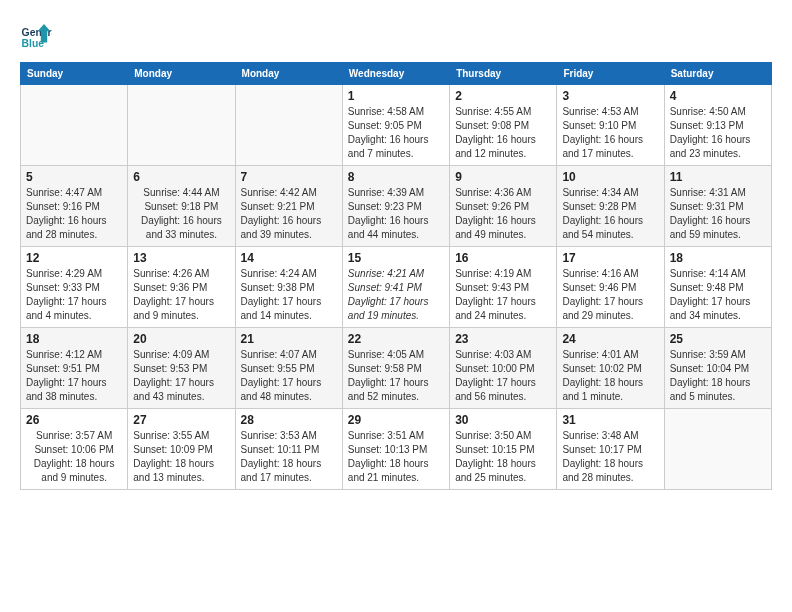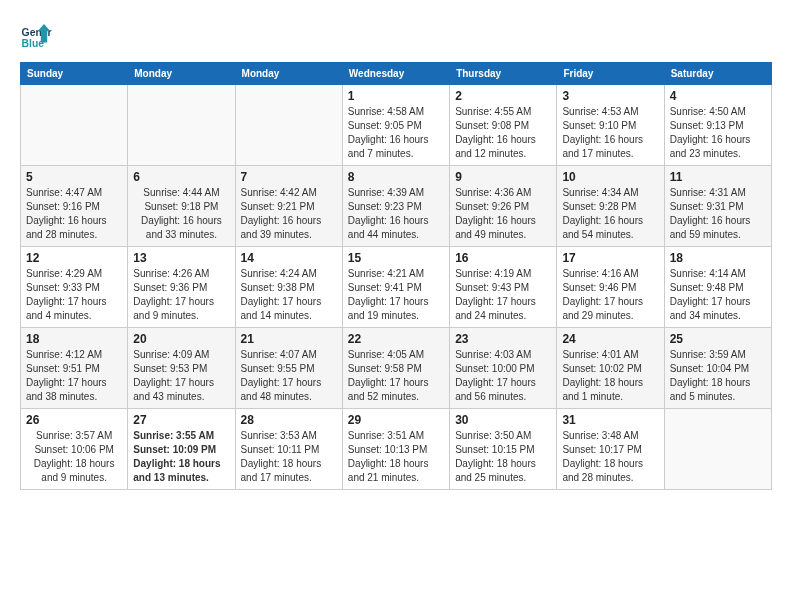--- a/index.html
+++ b/index.html
@@ -209,21 +209,21 @@
         </td>
         <td>
           <span class="day-num">14</span>
           <div class="day-info" style="white-space: pre-line;">Sunrise: 4:24 AM
 Sunset: 9:38 PM
 Daylight: 17 hours
 and 14 minutes.</div>
         </td>
         <td>
           <span class="day-num">15</span>
-          <div class="day-info" style="white-space: pre-line;">Sunrise: 4:21 AM
+          <div class="day-info" style="white-space: pre-line; font-style: italic;">Sunrise: 4:21 AM
 Sunset: 9:41 PM
 Daylight: 17 hours
 and 19 minutes.</div>
         </td>
         <td>
           <span class="day-num">16</span>
           <div class="day-info" style="white-space: pre-line;">Sunrise: 4:19 AM
 Sunset: 9:43 PM
 Daylight: 17 hours
 and 24 minutes.</div>
@@ -297,21 +297,21 @@
       <tr>
         <td>
           <span class="day-num">26</span>
           <div class="day-info" style="white-space: pre-line; text-align: center;">Sunrise: 3:57 AM
 Sunset: 10:06 PM
 Daylight: 18 hours
 and 9 minutes.</div>
         </td>
         <td>
           <span class="day-num">27</span>
-          <div class="day-info" style="white-space: pre-line; font-weight: bold;">Sunrise: 3:55 AM
+          <div class="day-info" style="white-space: pre-line;">Sunrise: 3:55 AM
 Sunset: 10:09 PM
 Daylight: 18 hours
 and 13 minutes.</div>
         </td>
         <td>
           <span class="day-num">28</span>
           <div class="day-info" style="white-space: pre-line;">Sunrise: 3:53 AM
 Sunset: 10:11 PM
 Daylight: 18 hours
 and 17 minutes.</div>

